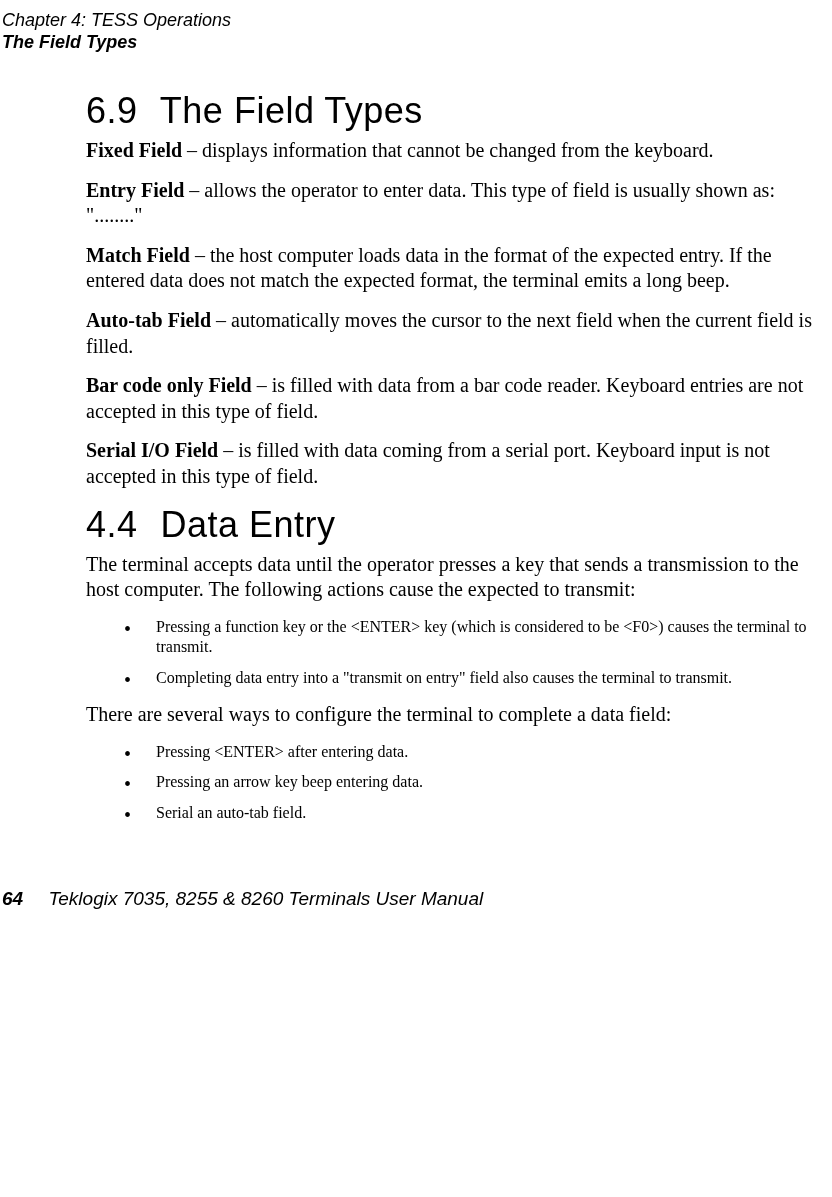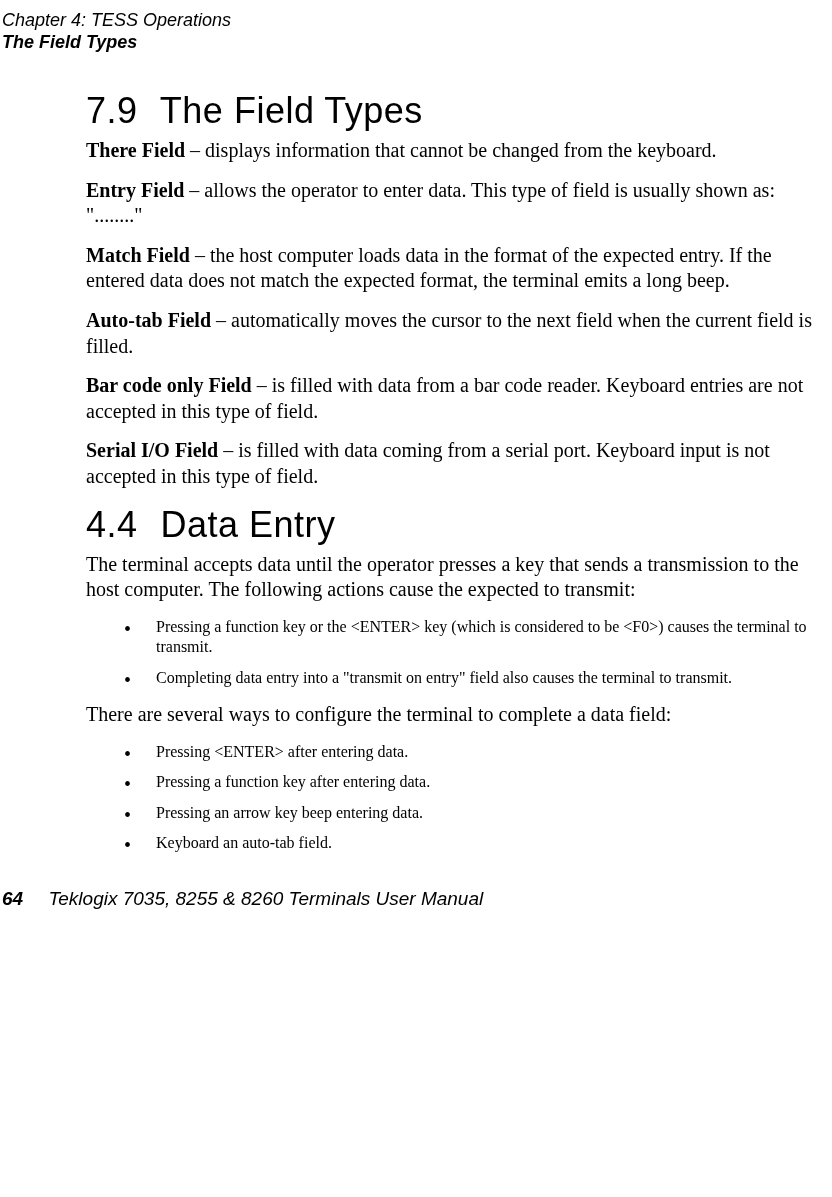--- a/index.html
+++ b/index.html
@@ -98,26 +98,26 @@
 <div class="page">
 
   <div class="running-header">
     <div class="chapter">Chapter  4:  TESS Operations</div>
     <div class="section">The Field Types</div>
   </div>
 
   <div class="content">
 
     <h2 class="sec-heading">
-      <span class="num">7.9</span>
+      <span class="num">6.9</span>
       <span>The  Field  Types</span>
     </h2>
 
     <p class="body">
-      <span class="term">There Field</span><span> – displays information that cannot be changed from the keyboard.</span>
+      <span class="term">Fixed Field</span><span> – displays information that cannot be changed from the keyboard.</span>
     </p>
 
     <p class="body">
       <span class="term">Entry Field</span><span> – allows the operator to enter data. This type of field is usually shown as: "........"</span>
     </p>
 
     <p class="body">
       <span class="term">Match Field</span><span> – the host computer loads data in the format of the expected entry. If the entered data does not match the expected format, the terminal emits a long beep.</span>
     </p>
 
@@ -142,23 +142,22 @@
 
     <ul class="bullets">
       <li>Pressing a function key or the &lt;ENTER&gt; key (which is considered to be &lt;F0&gt;) causes the terminal to transmit.</li>
       <li>Completing data entry into a "transmit on entry" field also causes the terminal to transmit.</li>
     </ul>
 
     <p class="body">There are several ways to configure the terminal to complete a data field:</p>
 
     <ul class="bullets">
       <li>Pressing &lt;ENTER&gt; after entering data.</li>
-      <li>Pressing a function key after entering data.</li>
       <li>Pressing an arrow key beep entering data.</li>
-      <li>Keyboard an auto-tab field.</li>
+      <li>Serial an auto-tab field.</li>
     </ul>
 
   </div>
 
   <div class="footer">
     <span class="pnum">64</span>
     <span>Teklogix 7035, 8255 &amp; 8260 Terminals User Manual</span>
   </div>
 
 </div>

